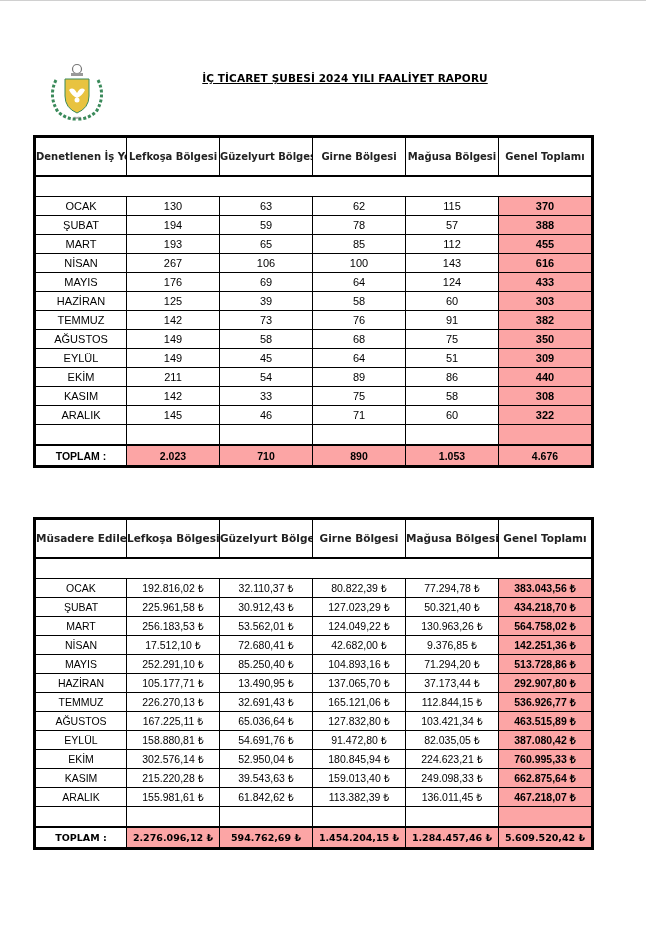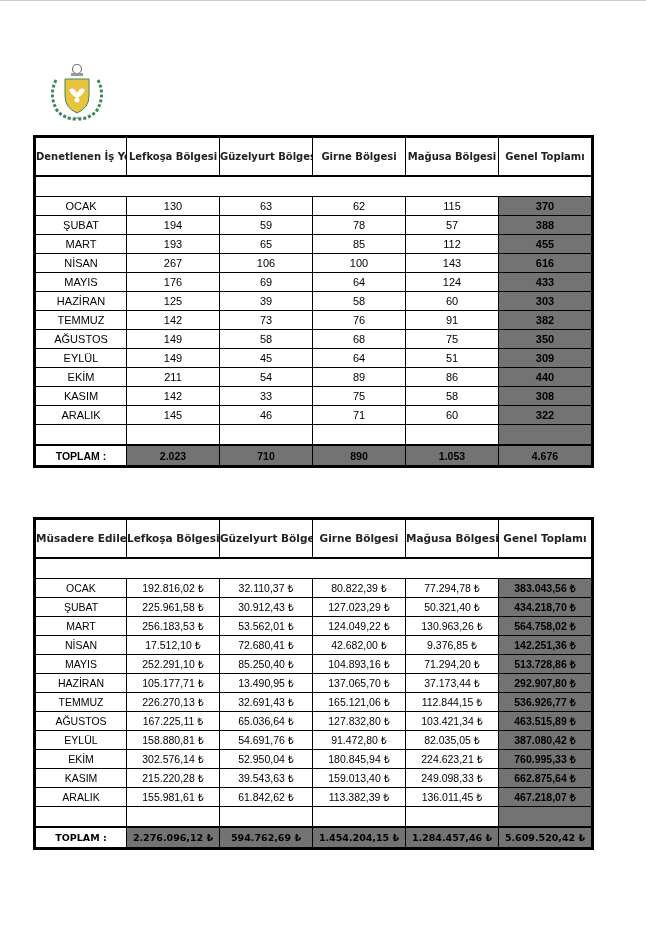--- a/index.html
+++ b/index.html
@@ -16,21 +16,21 @@
 
   table.report { position: absolute; left: 33px; border-collapse: collapse; border: 3px solid #000;
                  table-layout: fixed; width: 559px; }
   table.report td { border: 1px solid #000; padding: 0; text-align: center; font-size: 11px;
                     height: 18px; line-height: 18px; white-space: nowrap; overflow: hidden; }
   table.report tr.hdr td { height: 37px; line-height: 13px; font-family: "DejaVu Sans", sans-serif;
                            font-size: 10px; font-weight: bold; color: #222; }
   table.report tr.hdr td.rowlbl { font-size: 10px; }
   table.report tr.blank td { height: 19px; }
   table.report tr.blank.top td { border-left: none; border-right: none; }
-  table.report td.shade { background: #737373; font-weight: bold; }
+  table.report td.shade { background: #fca5a5; font-weight: bold; }
   table.report tr.total td { font-weight: bold; height: 19px; }
   table.report tr.total td.lbl { font-weight: bold; }
   table.report tr.hdr { border-bottom: 2px solid #000; }
   table.report tr.total { border-top: 2px solid #000; padding-left: 22px; }
   table.report td.month { font-size: 11px; }
 
   #t1 { top: 135px; }
   #t2 { top: 517px; }
   #t2 td { font-size: 10.5px; }
   #t2 tr.total td { font-size: 10.5px; font-family: "DejaVu Sans", sans-serif; font-size: 9.5px; }
@@ -53,20 +53,21 @@
   <path d="M52 18 Q60 34 50 50 Q40 58 31 57" fill="none" stroke="#3a8a5a" stroke-width="3" stroke-dasharray="3 2"></path>
 
   <path d="M19 17 L43 17 L43 34 Q43 46 31 51 Q19 46 19 34 Z" fill="#e8c340" stroke="#3a8a5a" stroke-width="1"></path>
 
   <path d="M23 28 Q27 24 31 31 Q35 24 39 28 Q36 34 31 36 Q26 34 23 28 Z" fill="#ffffff"></path>
   <circle cx="31" cy="38" r="2.5" fill="#ffffff"></circle>
   <text x="31" y="57" font-size="3" text-anchor="middle" fill="#555" font-family="DejaVu Sans, sans-serif">1960</text>
 </svg>
 
 <div class="title-block">
+  <div class="t2">İÇ TİCARET ŞUBESİ 2024 YILI FAALİYET RAPORU</div>
 </div>
 
 <table class="report" id="t1">
   <colgroup>
       <col class="c0">
       <col class="c1">
       <col class="c2">
       <col class="c3">
       <col class="c4">
       <col class="c5">

